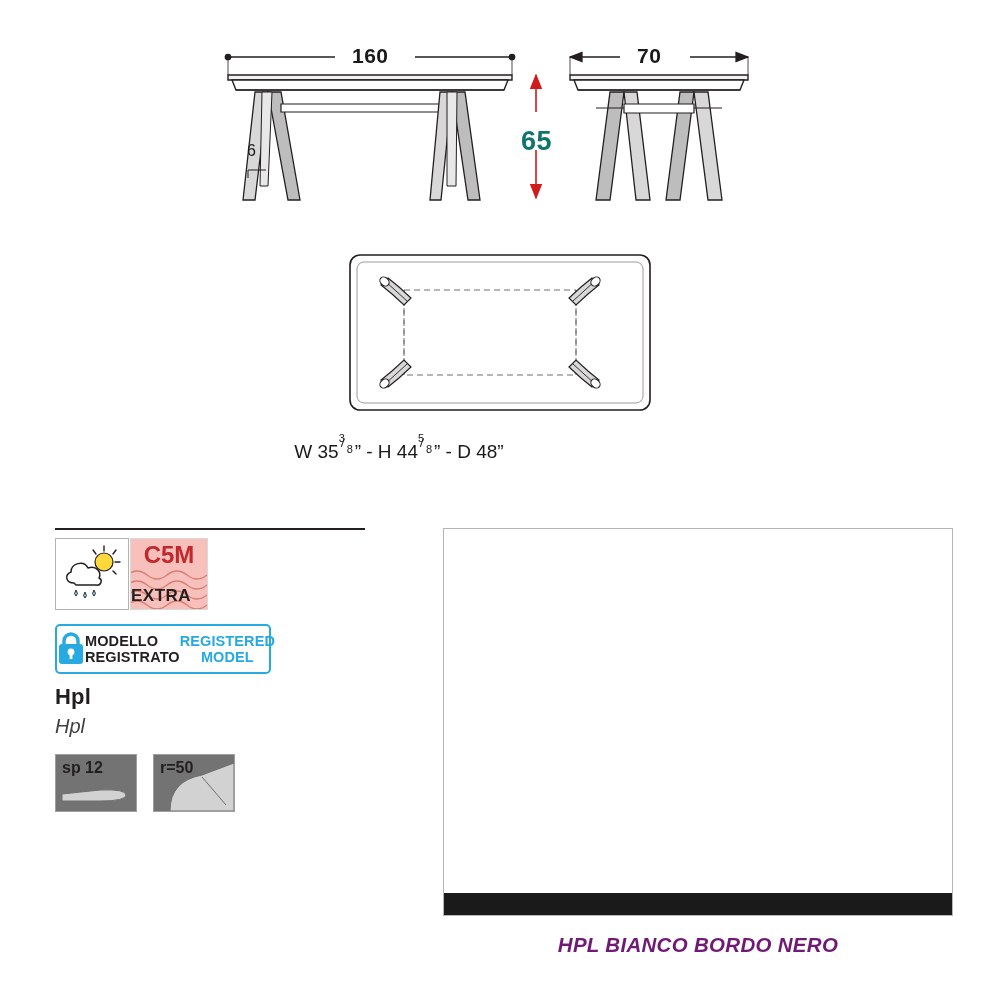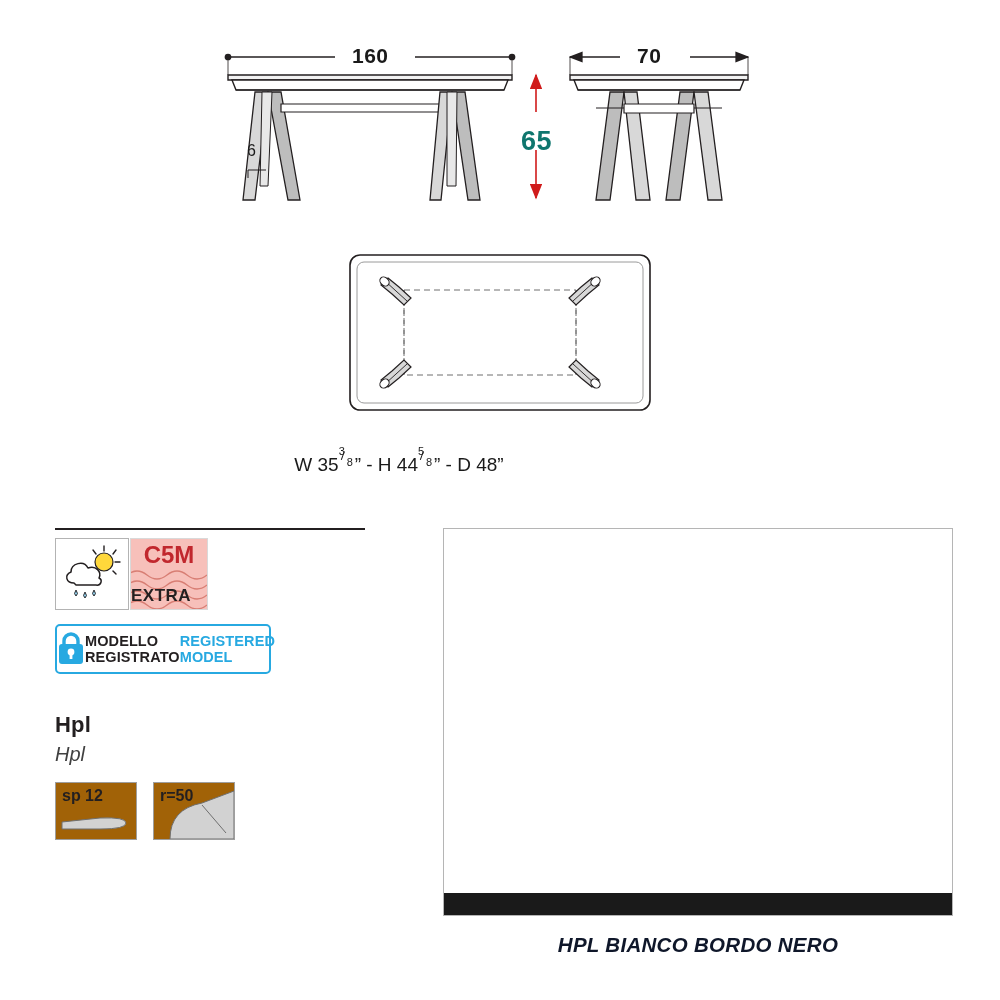--- a/index.html
+++ b/index.html
@@ -36,21 +36,21 @@
     font-weight: 400;
   }
   .dim-label.red {
     color: #0f766e;
     font-size: 27px;
   }
 
   
   #imperial-caption {
     position: absolute;
-    left: 0; top: 452px;
+    left: 0; top: 439px;
     width: 798px;
     text-align: center;
     font-family: "Liberation Sans", sans-serif;
     font-size: 19px;
     color: #1a1a1a;
   }
   .frac {
     display: inline-block;
     position: relative;
     width: 16px;
@@ -159,24 +159,25 @@
     font-size: 14.5px;
     font-weight: 700;
     color: #231f20;
     letter-spacing: .1px;
   }
   .reg-line2 {
     font-size: 14.5px;
     font-weight: 700;
     color: #27a9e1;
     letter-spacing: .1px;
+    text-align: center;
   }
 
   #material-block {
-    margin-top: 38px;
+    margin-top: 10px;
   }
   .material-it {
     font-size: 22px;
     font-weight: 700;
     color: #231f20;
     letter-spacing: .2px;
   }
   .material-en {
     font-size: 20px;
     font-style: italic;
@@ -187,21 +188,21 @@
   #spec-row {
     margin-top: 16px;
     display: flex;
   }
   .spec-box {
     width: 82px;
     height: 58px;
     border: 1px solid #9e9e9e;
     box-sizing: border-box;
     position: relative;
-    background: #a16207;
+    background: #737373;
     overflow: hidden;
   }
   .spec-box + .spec-box { margin-left: 16px; }
   .spec-label {
     position: absolute;
     left: 6px; top: 4px;
     font-size: 16px;
     font-weight: 700;
     color: #231f20;
   }
@@ -225,21 +226,21 @@
     left: 0; bottom: 0;
     width: 100%;
     height: 22px;
     background: #1a1a1a;
   }
   #swatch-caption {
     margin-top: 17px;
     text-align: center;
     font-size: 20.5px;
     font-weight: 700;
-    color: #0f172a;
+    color: #701a75;
     letter-spacing: .3px;
     font-style: italic;
   }
 </style>
 </head>
 <body>
 
 <div id="tech-drawing">
 
   <svg width="1000" height="510" viewBox="0 0 1000 510">

